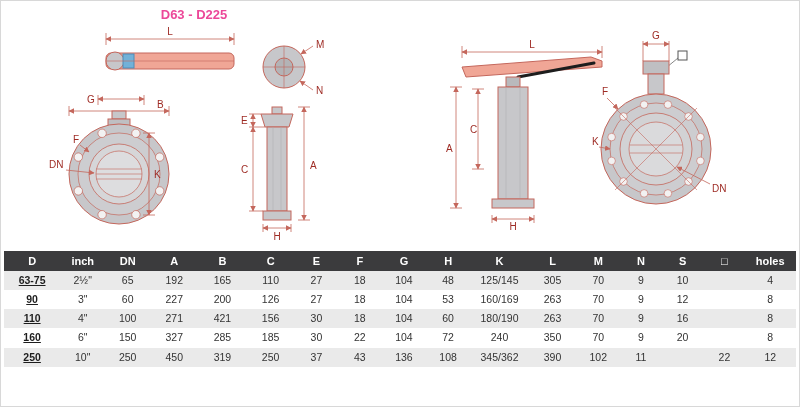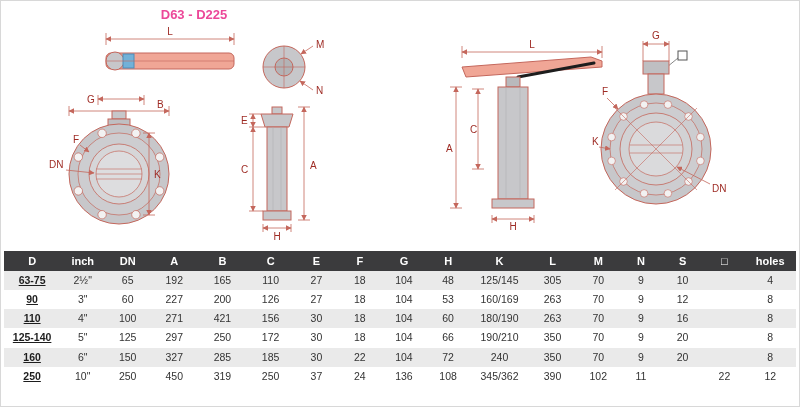--- a/index.html
+++ b/index.html
@@ -294,39 +294,20 @@
             <td>60</td>
             <td>180/190</td>
             <td>263</td>
             <td>70</td>
             <td>9</td>
             <td>16</td>
             <td></td>
             <td>8</td>
           </tr>
           <tr>
-            <td class="col-d">125-140</td>
-            <td>5"</td>
-            <td>125</td>
-            <td>297</td>
-            <td>250</td>
-            <td>172</td>
-            <td>30</td>
-            <td>18</td>
-            <td>104</td>
-            <td>66</td>
-            <td>190/210</td>
-            <td>350</td>
-            <td>70</td>
-            <td>9</td>
-            <td>20</td>
-            <td></td>
-            <td>8</td>
-          </tr>
-          <tr>
             <td class="col-d">160</td>
             <td>6"</td>
             <td>150</td>
             <td>327</td>
             <td>285</td>
             <td>185</td>
             <td>30</td>
             <td>22</td>
             <td>104</td>
             <td>72</td>
@@ -339,21 +320,21 @@
             <td>8</td>
           </tr>
           <tr>
             <td class="col-d">250</td>
             <td>10"</td>
             <td>250</td>
             <td>450</td>
             <td>319</td>
             <td>250</td>
             <td>37</td>
-            <td>24</td>
+            <td>43</td>
             <td>136</td>
             <td>108</td>
             <td>345/362</td>
             <td>390</td>
             <td>102</td>
             <td>11</td>
             <td></td>
             <td>22</td>
             <td>12</td>
           </tr>

